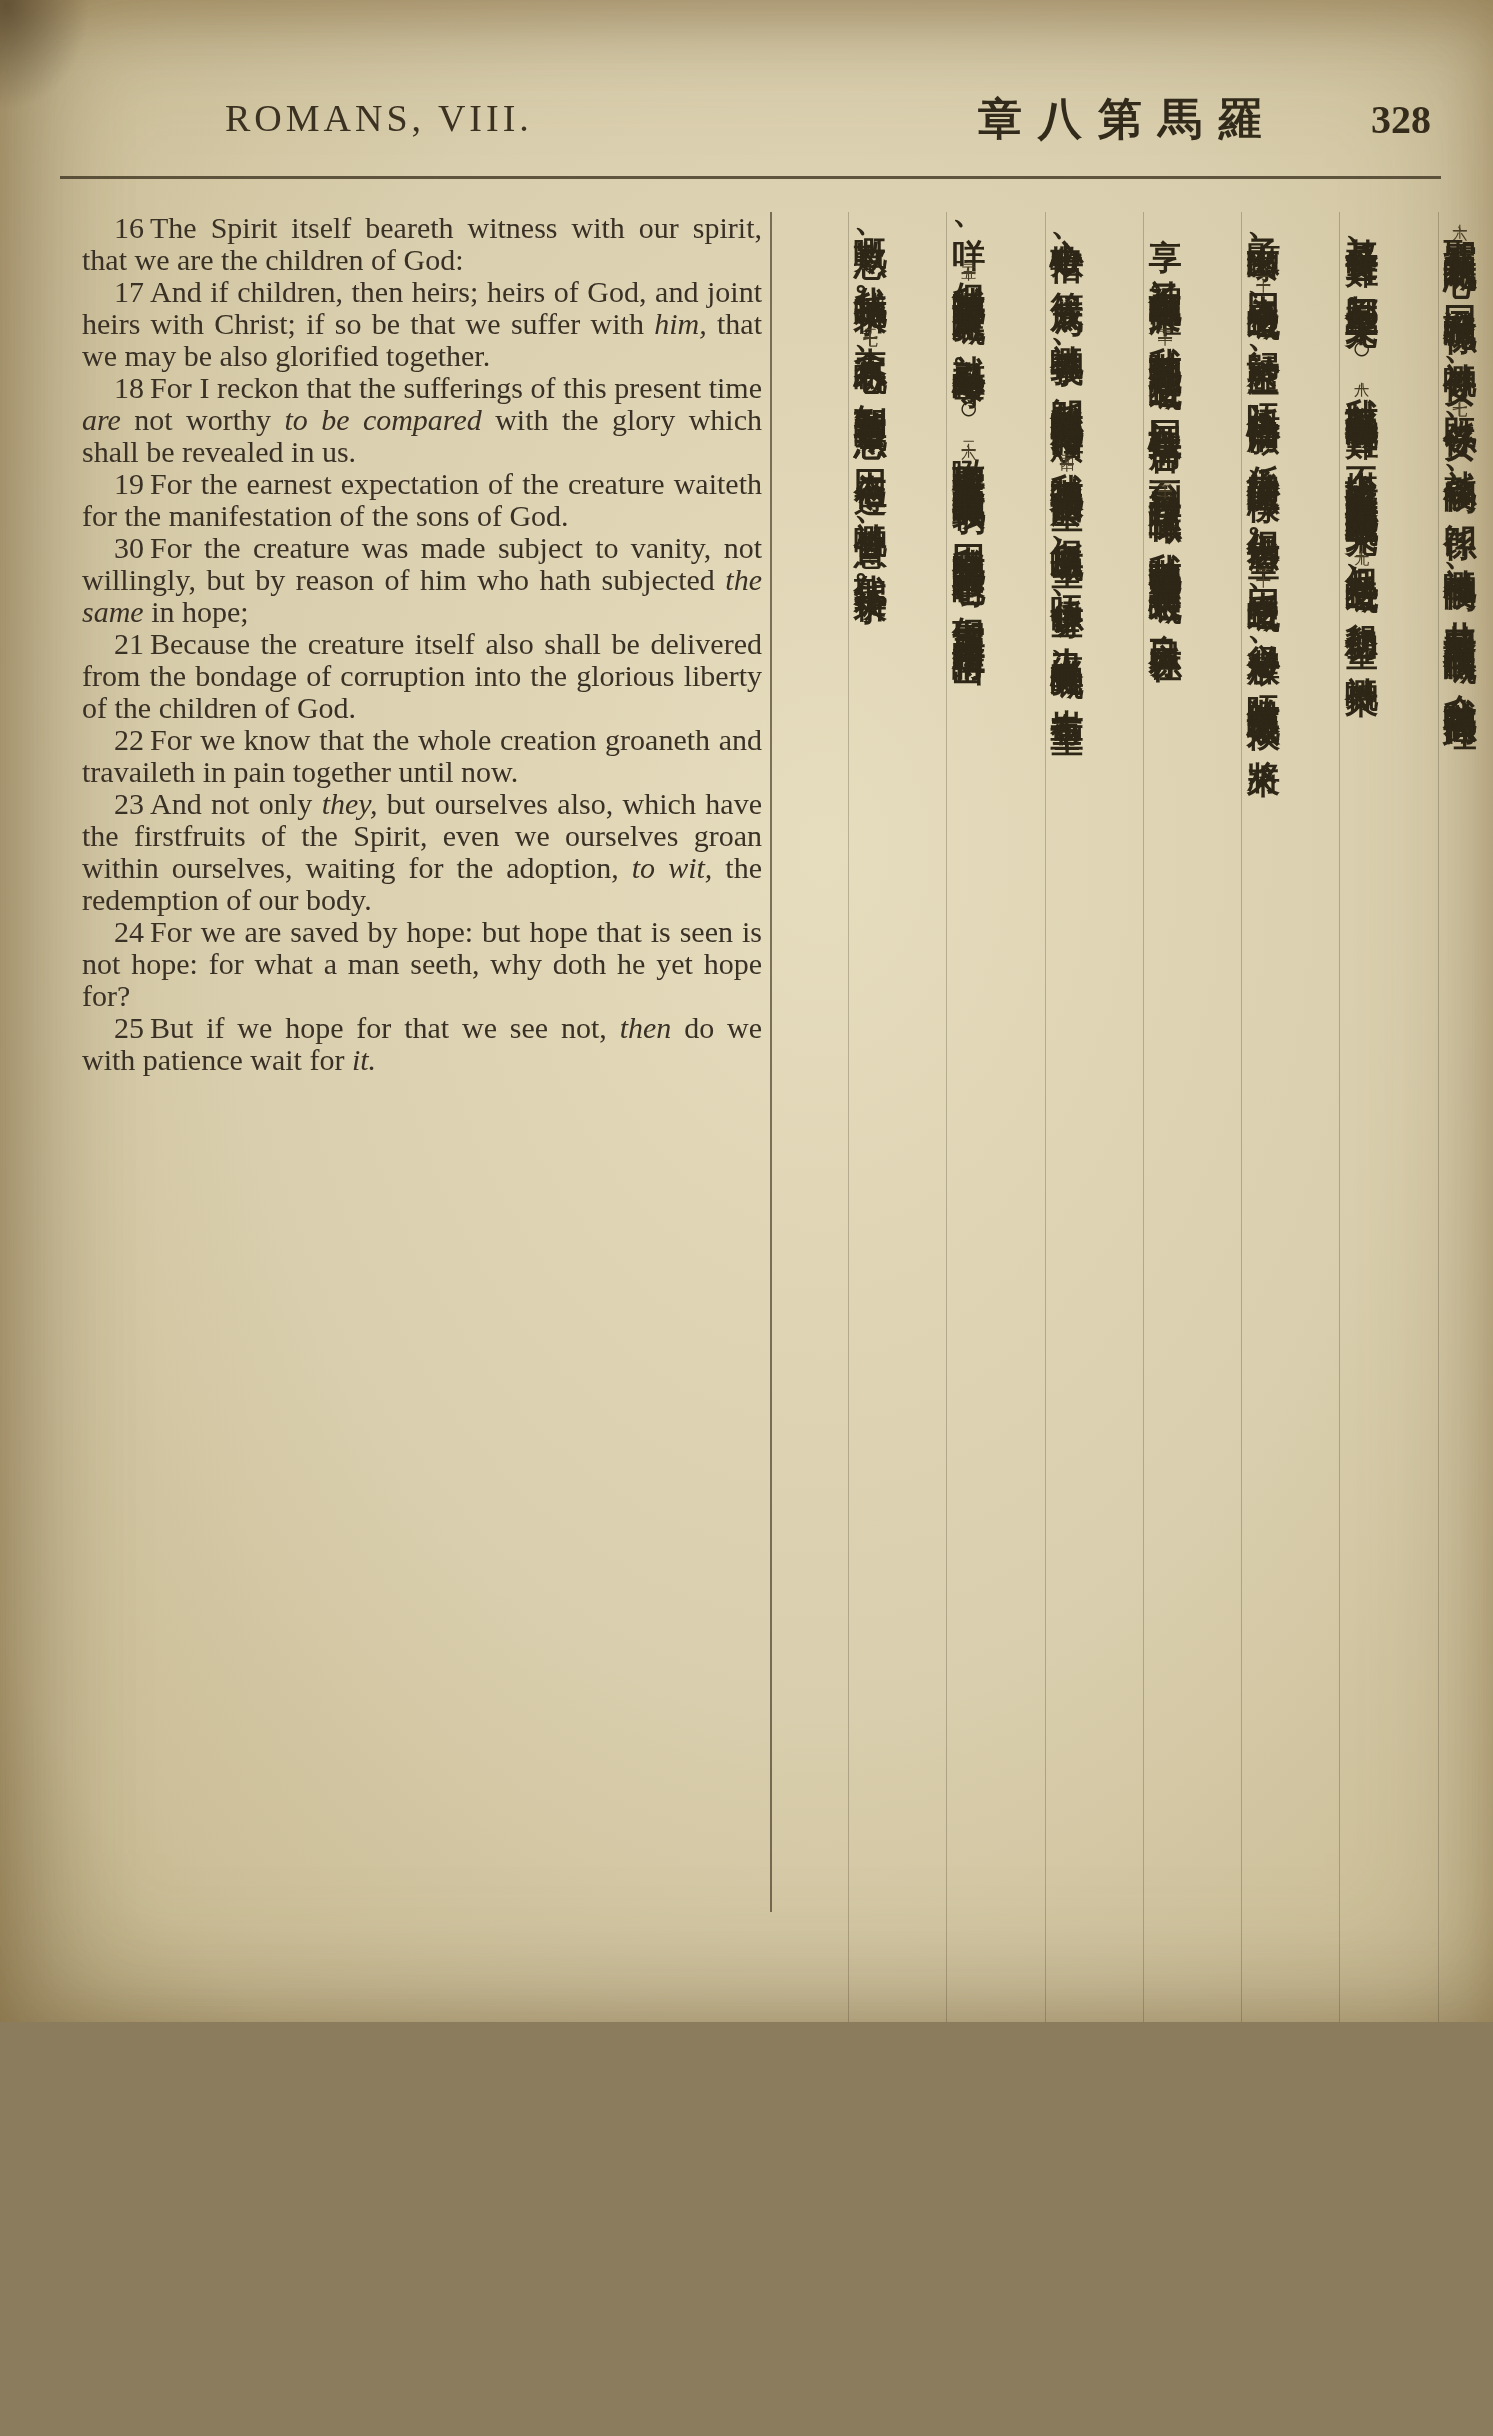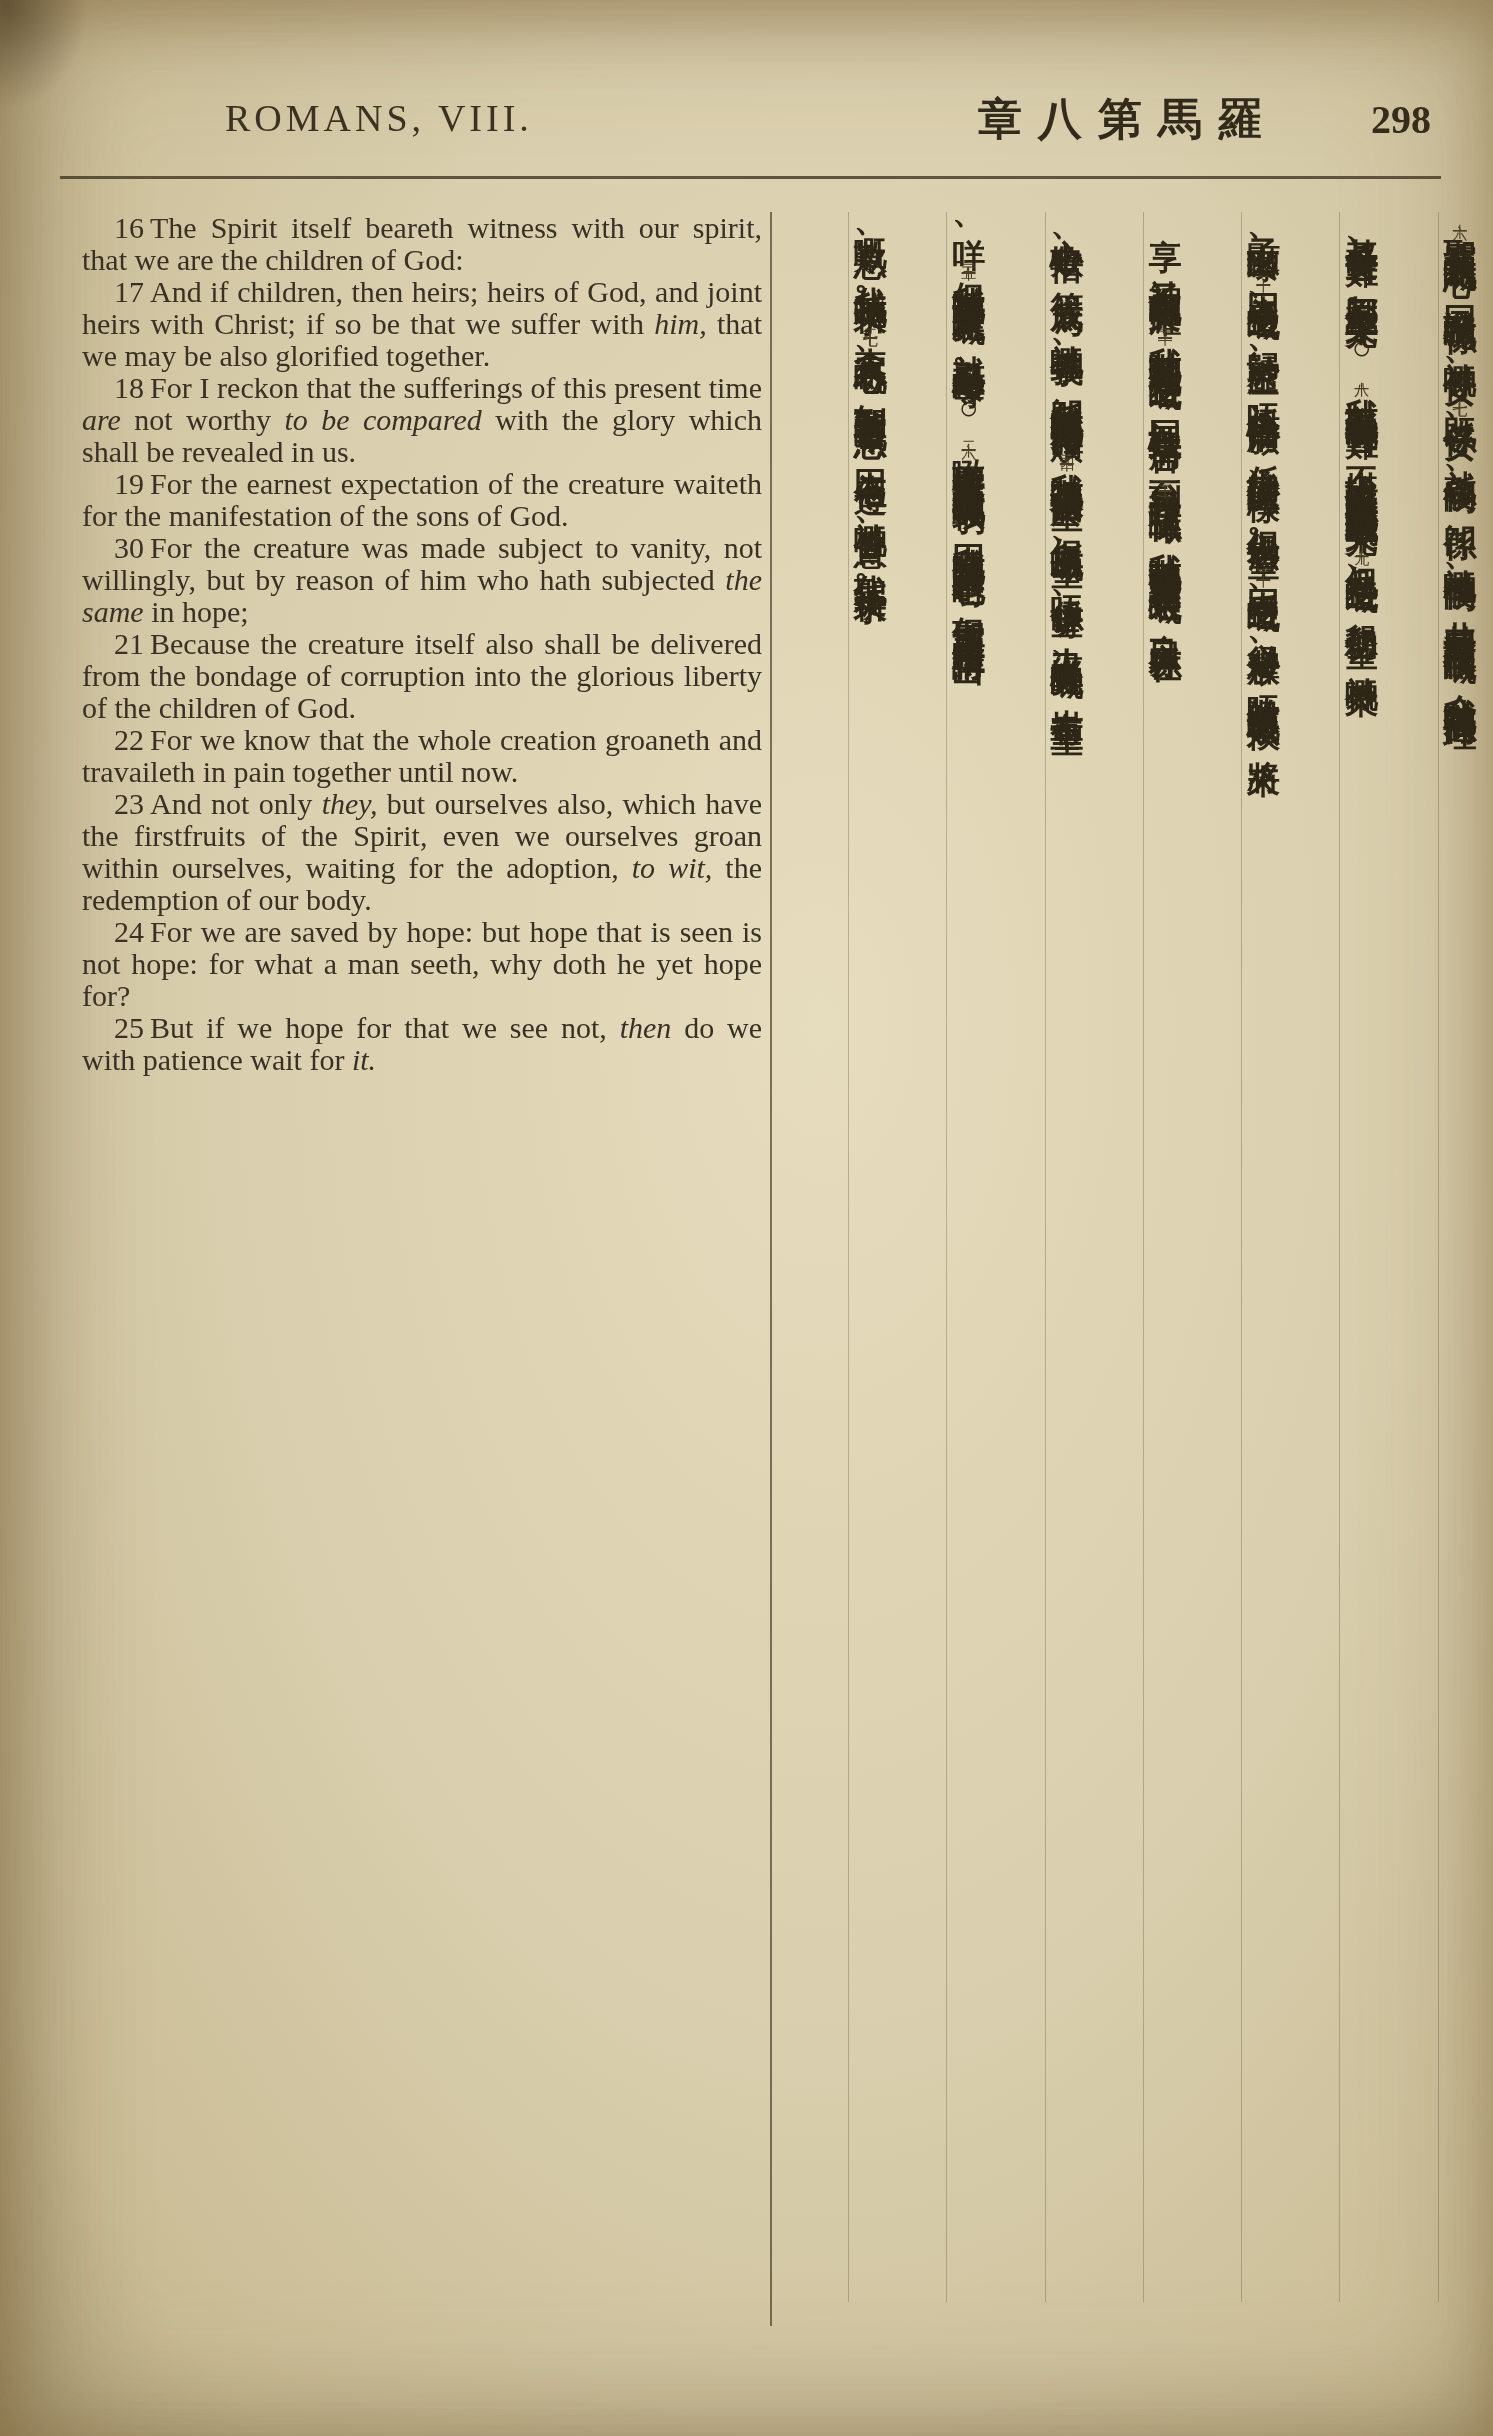--- a/index.html
+++ b/index.html
@@ -1,18 +1,18 @@
 <!DOCTYPE html>
 <html><head>
 <meta charset="utf-8">
 <style>
   html,body{margin:0;padding:0;background:#8a7c5c;}
   .page{
     position:relative;
-    width:1493px;height:2436px;
+    width:1493px;height:2022px;
     margin:0 auto;
     background:radial-gradient(ellipse at 55% 42%, #e6ddbe 0%, #d9cead 52%, #cabd96 85%, #b3a47a 100%);
     box-shadow:inset 0 0 140px rgba(95,75,40,.35), inset 45px 0 90px rgba(95,75,40,.22), inset 0 18px 50px rgba(140,100,40,.28);
     font-family:"Liberation Serif", serif;
     color:#3a3126;
     overflow:hidden;
   }
   .corner-mark{
     position:absolute;left:-30px;top:-40px;width:120px;height:150px;
     background:radial-gradient(ellipse at 30% 30%, rgba(60,45,25,.55), rgba(60,45,25,0) 70%);
@@ -74,21 +74,21 @@
 </style>
 </head>
 <body>
 
 <div class="page">
   <div class="corner-mark"></div>
 
   <header class="header">
     <span class="h-en">ROMANS, VIII.</span>
     <span class="h-zh">章八第馬羅</span>
-    <span class="h-num">298</span>
+    <span class="h-num">328</span>
   </header>
 
   <div class="rule"></div>
 
   <main class="content">
     <div class="en-col">
         <p><span class="vnum">16</span><span>The Spirit itself beareth witness with our spirit, that we are the children of God:</span></p>
         <p><span class="vnum">17</span><span>And if children, then heirs; heirs of God, and joint heirs with Christ; if so be that we suffer with </span><i>him,</i><span> that we may be also glorified together.</span></p>
         <p><span class="vnum">18</span><span>For I reckon that the sufferings of this present time </span><i>are</i><span> not worthy </span><i>to be compared</i><span> with the glory which shall be revealed in us.</span></p>
         <p><span class="vnum">19</span><span>For the earnest expectation of the creature waiteth for the manifestation of the sons of God.</span></p>

